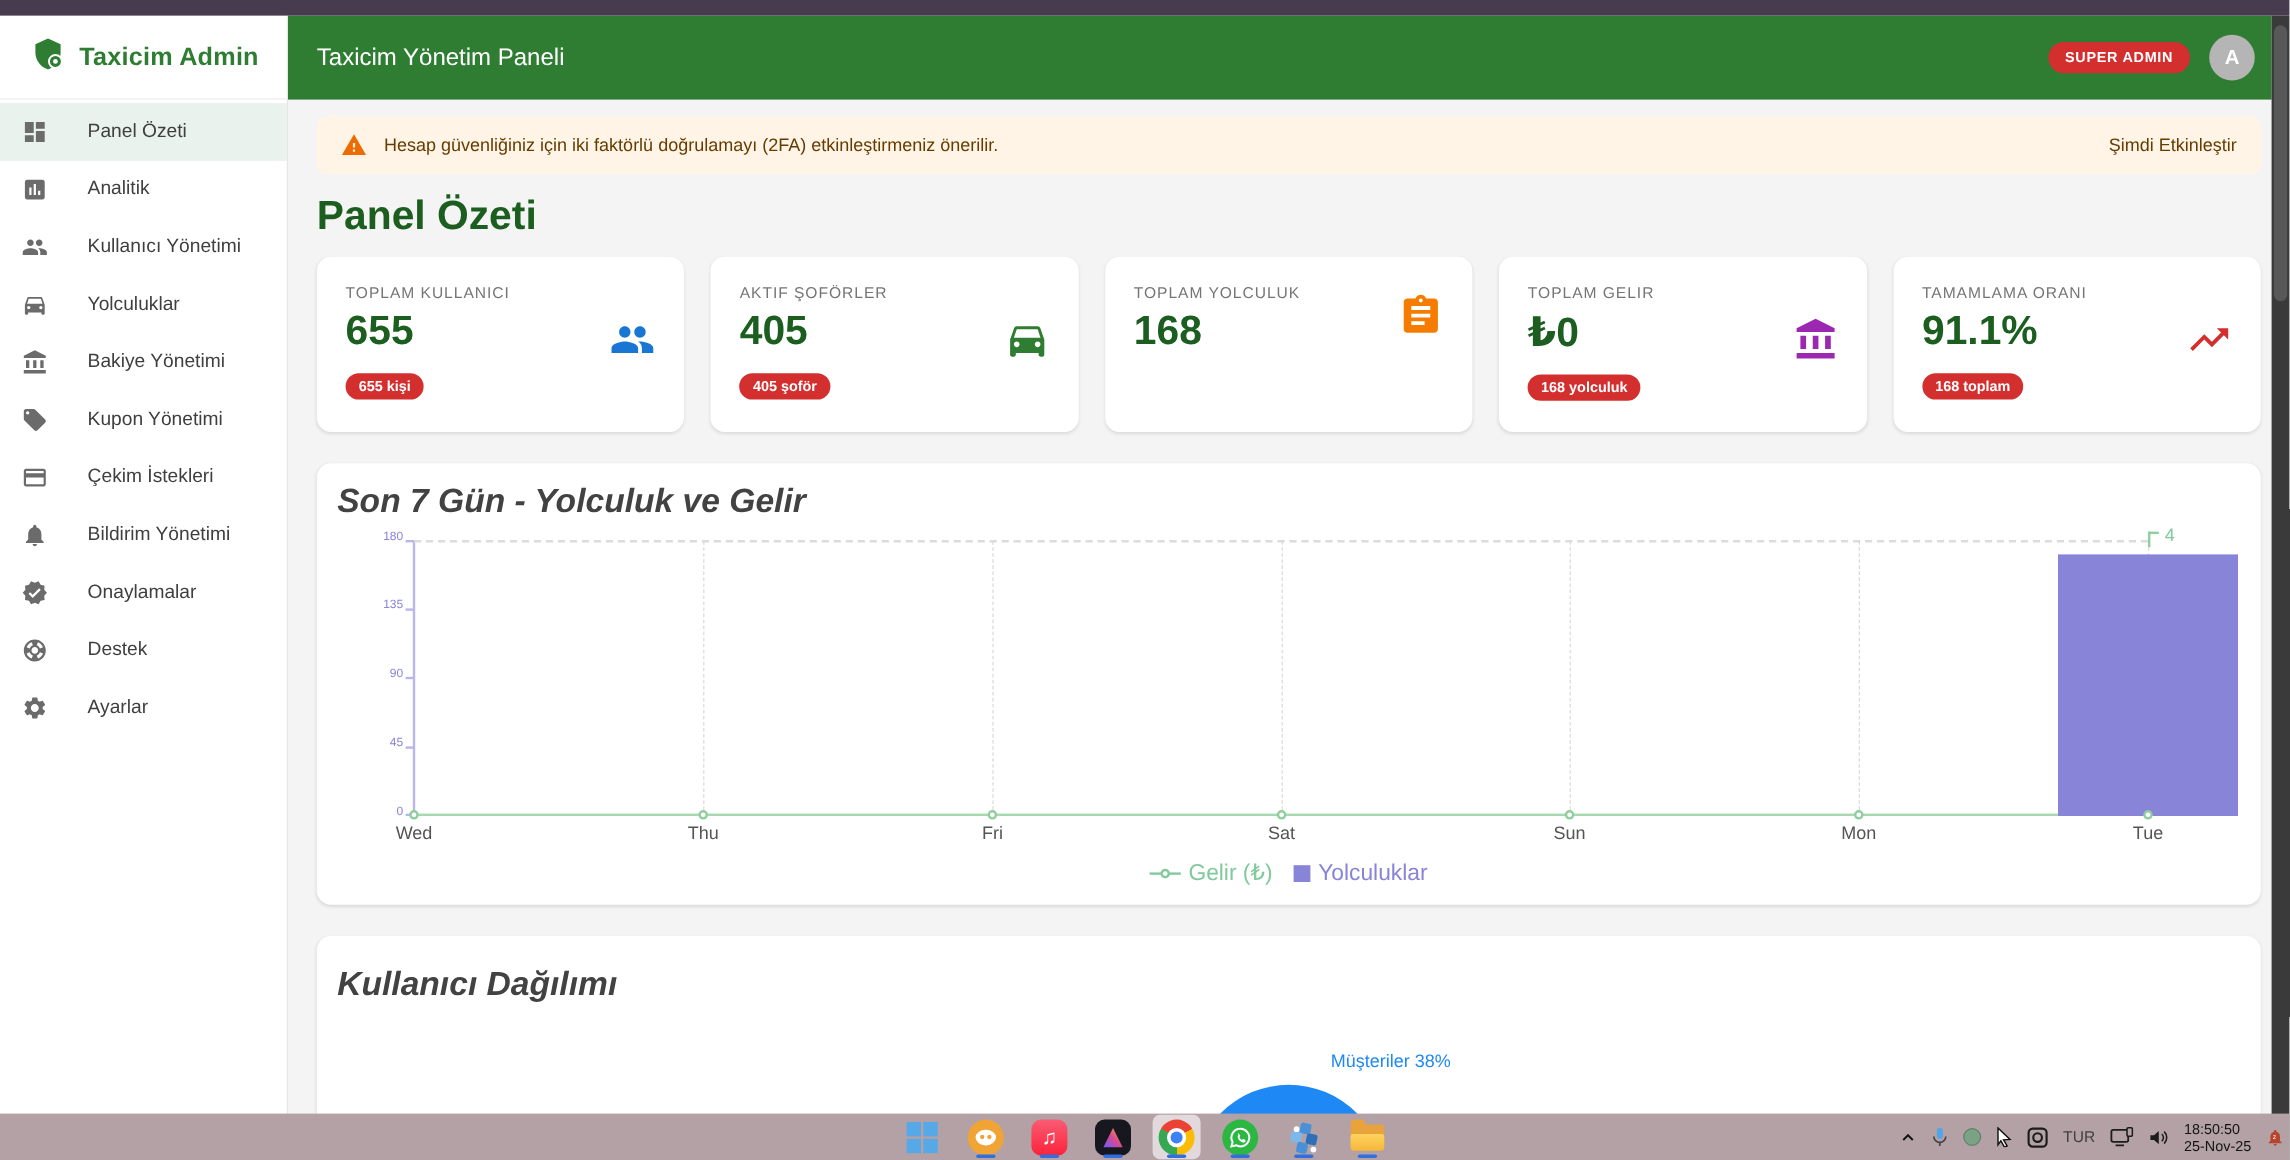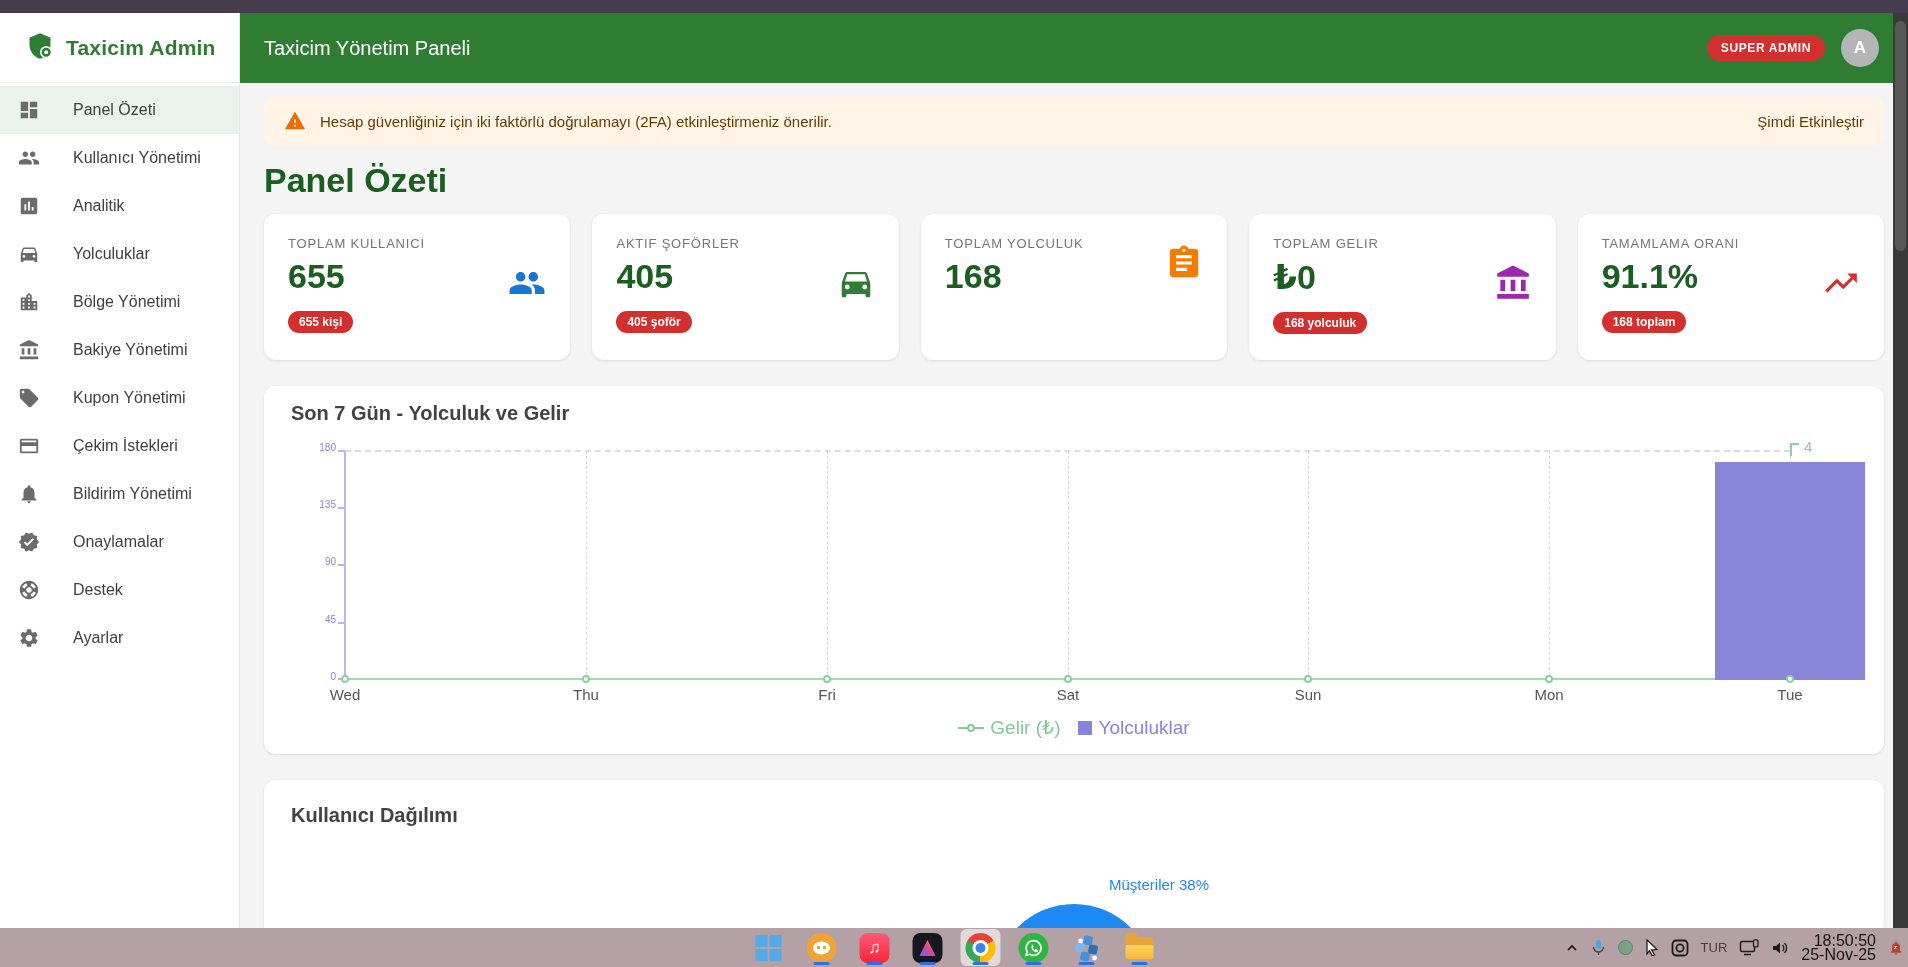--- a/index.html
+++ b/index.html
@@ -51,21 +51,21 @@
     position:relative; padding:22px 24px; }
   .stat-label { font-size:13px; color:#757575; letter-spacing:.8px; }
   .stat-value { margin-top:6px; font-size:34px; font-weight:bold; color:#1b5e20; }
   .stat-badge { display:inline-block; margin-top:15px; background:#d32f2f; color:#fff; font-size:12px; font-weight:bold;
     padding:4px 11px; border-radius:12px; }
   .stat-icon { position:absolute; right:24px; top:50px; width:38px; height:38px; }
   .stat-icon svg { width:38px; height:38px; }
 
   .card { background:#fff; border-radius:12px; box-shadow:0 1px 3px rgba(0,0,0,.10); position:relative; }
   #chart-card { margin-top:26px; height:368px; }
-  .card-title { position:absolute; left:27px; top:16px; font-size:20px; color:#424242; }
+  .card-title { position:absolute; left:17px; top:16px; font-size:28px; color:#424242;font-style:italic; }
 
   
   .ylab { position:absolute; width:50px; left:22px; text-align:right; font-size:10px; color:#8884d8; }
   .ytick { position:absolute; left:74px; width:7px; height:2px; background:#b9b6ec; }
   .axis-v { position:absolute; left:80px; top:65px; width:2px; height:229px; background:#b9b6ec; }
   .topline { position:absolute; left:81px; top:64px; width:1445px; border-top:2px dashed #dcdcdc; }
   .vgrid { position:absolute; top:65px; height:229px; width:0; border-left:1px dashed #d9d9d9; }
   .zeroline { position:absolute; left:81px; top:292px; width:1445px; height:2px; background:#a8d8b0; }
   .dot { position:absolute; top:289px; width:8px; height:8px; border-radius:50%; background:#fff; border:2px solid #8fcf9d; z-index:3; }
   .bar { position:absolute; left:1451px; top:76px; width:150px; height:218px; background:#8884d8; z-index:2; }
@@ -104,21 +104,21 @@
   .chrome::after { content:""; position:absolute; left:10px; top:10px; width:10px; height:10px; border-radius:50%; background:#3b82f4; }
   .wa { width:30px; height:30px; border-radius:50%; background:#2bb741; display:flex; align-items:center; justify-content:center; }
   .folder { position:relative; width:28px; height:22px; }
   .folder .back { position:absolute; left:0; top:0; width:28px; height:20px; background:#e8a33d; border-radius:3px; }
   .folder .back::before { content:""; position:absolute; left:0; top:-4px; width:12px; height:6px; background:#e8a33d; border-radius:3px 3px 0 0; }
   .folder .front { position:absolute; left:0; bottom:0; width:28px; height:14px; background:linear-gradient(#ffd45e,#f5b63a); border-radius:2px 2px 3px 3px; }
 
   #tray { position:absolute; right:4px; top:0; height:39px; display:flex; align-items:center; gap:12px; }
   .tray-ic { display:flex; align-items:center; justify-content:center; cursor:pointer; }
   .tray-txt { font-size:13px; color:#404040; cursor:pointer; }
-  .clock { text-align:right; font-size:16px; color:#141414; line-height:14px; cursor:pointer; }
+  .clock { font-size:12px; color:#141414; line-height:14px; cursor:pointer; }
   .green-dot { width:15px; height:15px; border-radius:50%; background:#7ba284; border:1px solid #5d8267; }
 </style>
 </head>
 <body>
 
 <div id="stage">
 
   <div id="titlebar"></div>
   <div id="scrollbar">
     <div id="scroll-thumb"></div>
@@ -137,41 +137,35 @@
     </div>
     <div class="menu">
       <div class="item active">
         <svg viewBox="0 0 24 24">
             <path d="M3 13h8V3H3zm0 8h8v-6H3zm10 0h8V11h-8zm0-18v6h8V3z"></path>
           </svg>
         <span class="lbl">Panel Özeti</span>
       </div>
       <div class="item">
         <svg viewBox="0 0 24 24">
+            <path d="M19 3H5c-1.1 0-2 .9-2 2v14c0 1.1.9 2 2 2h14c1.1 0 2-.9 2-2V5c0-1.1-.9-2-2-2zM9 17H7v-7h2v7zm4 0h-2V7h2v10zm4 0h-2v-4h2v4z"></path>
+          </svg>
+        <span class="lbl">Analitik</span>
+      </div>
+      <div class="item">
+        <svg viewBox="0 0 24 24">
             <path d="M16 11c1.66 0 2.99-1.34 2.99-3S17.66 5 16 5s-3 1.34-3 3 1.34 3 3 3zm-8 0c1.66 0 2.99-1.34 2.99-3S9.66 5 8 5 5 6.34 5 8s1.34 3 3 3zm0 2c-2.33 0-7 1.17-7 3.5V19h14v-2.5C15 14.17 10.33 13 8 13zm8 0c-.29 0-.62.02-.97.05 1.16.84 1.97 1.97 1.97 3.45V19h6v-2.5c0-2.33-4.67-3.5-7-3.5z"></path>
           </svg>
         <span class="lbl">Kullanıcı Yönetimi</span>
       </div>
       <div class="item">
         <svg viewBox="0 0 24 24">
-            <path d="M19 3H5c-1.1 0-2 .9-2 2v14c0 1.1.9 2 2 2h14c1.1 0 2-.9 2-2V5c0-1.1-.9-2-2-2zM9 17H7v-7h2v7zm4 0h-2V7h2v10zm4 0h-2v-4h2v4z"></path>
-          </svg>
-        <span class="lbl">Analitik</span>
-      </div>
-      <div class="item">
-        <svg viewBox="0 0 24 24">
             <path d="M18.92 6.01C18.72 5.42 18.16 5 17.5 5h-11c-.66 0-1.21.42-1.42 1.01L3 12v8c0 .55.45 1 1 1h1c.55 0 1-.45 1-1v-1h12v1c0 .55.45 1 1 1h1c.55 0 1-.45 1-1v-8l-2.08-5.99zM6.5 16c-.83 0-1.5-.67-1.5-1.5S5.67 13 6.5 13s1.5.67 1.5 1.5S7.33 16 6.5 16zm11 0c-.83 0-1.5-.67-1.5-1.5s.67-1.5 1.5-1.5 1.5.67 1.5 1.5-.67 1.5-1.5 1.5zM5 11l1.5-4.5h11L19 11H5z"></path>
           </svg>
         <span class="lbl">Yolculuklar</span>
-      </div>
-      <div class="item">
-        <svg viewBox="0 0 24 24">
-            <path d="M15 11V5l-3-3-3 3v2H3v14h18V11h-6zm-8 8H5v-2h2v2zm0-4H5v-2h2v2zm0-4H5V9h2v2zm6 8h-2v-2h2v2zm0-4h-2v-2h2v2zm0-4h-2V9h2v2zm0-4h-2V5h2v2zm6 12h-2v-2h2v2zm0-4h-2v-2h2v2z"></path>
-          </svg>
-        <span class="lbl">Bölge Yönetimi</span>
       </div>
       <div class="item">
         <svg viewBox="0 0 24 24">
             <path d="M4 10h3v7H4zM10.5 10h3v7h-3zM2 19h20v3H2zM17 10h3v7h-3zM12 1 2 6v2h20V6z"></path>
           </svg>
         <span class="lbl">Bakiye Yönetimi</span>
       </div>
       <div class="item">
         <svg viewBox="0 0 24 24">
             <path d="M21.41 11.58l-9-9C12.05 2.22 11.55 2 11 2H4c-1.1 0-2 .9-2 2v7c0 .55.22 1.05.59 1.42l9 9c.36.36.86.58 1.41.58.55 0 1.05-.22 1.41-.59l7-7c.37-.36.59-.86.59-1.41 0-.55-.23-1.06-.59-1.42zM5.5 7C4.67 7 4 6.33 4 5.5S4.67 4 5.5 4 7 4.67 7 5.5 6.33 7 5.5 7z"></path>

